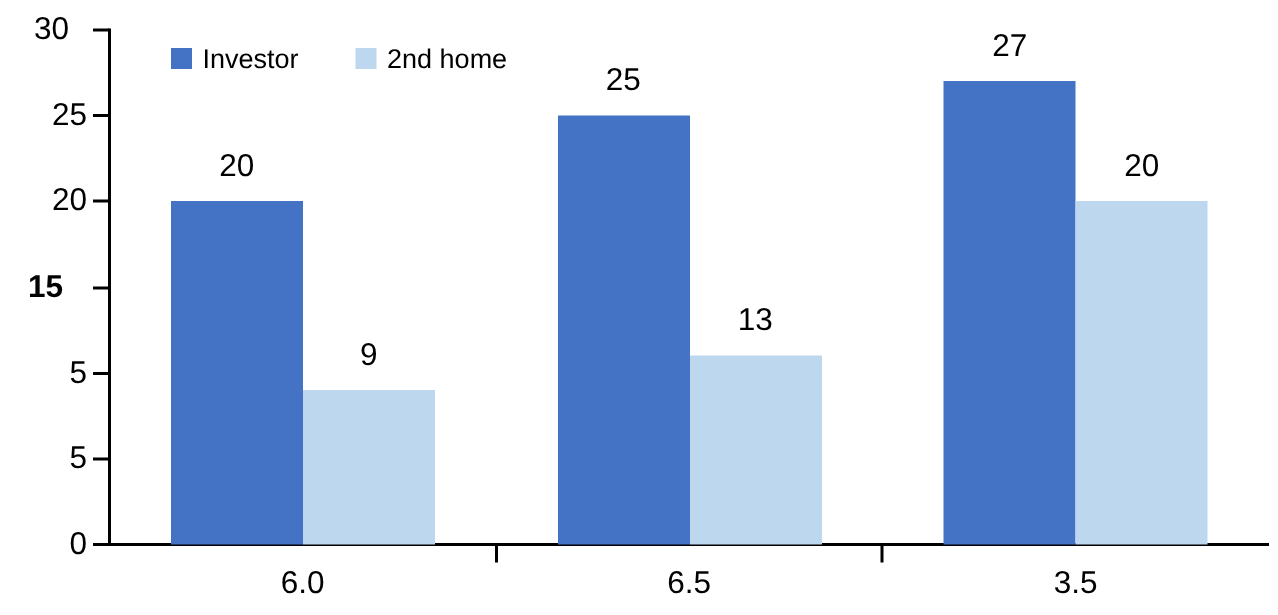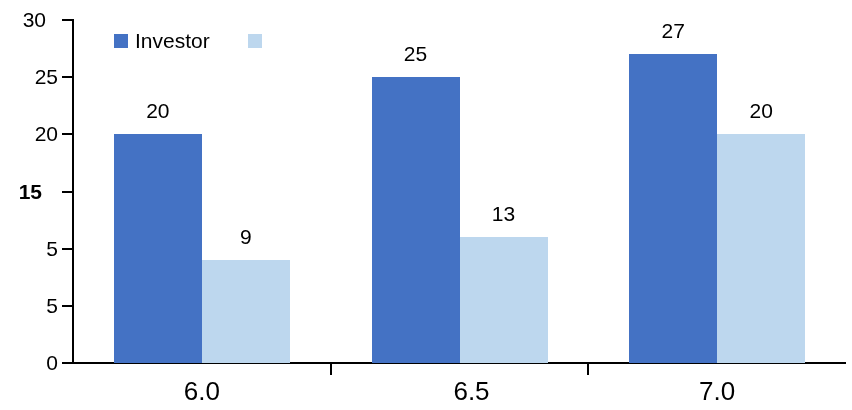--- a/index.html
+++ b/index.html
@@ -67,21 +67,21 @@
   .x-tick {
     position: absolute;
     top: 364px;
     width: 2px;
     height: 11px;
     background: #000000;
   }
   .x-label {
     position: absolute;
     top: 378px;
-    font-size: 26px;
+    font-size: 21px;
     color: #000000;
     text-align: center;
     line-height: 1;
     transform: translateX(-50%);
   }
 
   
   .bar {
     position: absolute;
     bottom: 47px; 
@@ -114,21 +114,21 @@
     gap: 7px;
   }
   .legend-swatch {
     width: 14px;
     height: 14px;
     display: block;
   }
   .legend-swatch.investor { background: #4472c4; }
   .legend-swatch.second   { background: #bdd7ee; }
   .legend-text {
-    font-size: 21px;
+    font-size: 18px;
     color: #000000;
     line-height: 1;
     white-space: nowrap;
   }
 </style>
 </head>
 <body>
 
 <div id="chart-root">
 
@@ -163,22 +163,22 @@
       <div class="y-tick" style="top: 19px;"></div>
       <div class="y-label-wrap" style="top: 20px;">
         <div class="y-label" style="top: -11px; position: absolute; right: 12px;">30</div>
       </div>
     </div>
 
   <div id="x-axis-group">
       <div class="x-tick" style="left: 329.667px;"></div>
       <div class="x-tick" style="left: 587.333px;"></div>
       <div class="x-label" style="left: 201.833px;">6.0</div>
-      <div class="x-label" style="left: 459.5px; margin-left: 12px;">6.5</div>
-      <div class="x-label" style="left: 717.167px;">7.0</div>
+      <div class="x-label" style="left: 459.5px;">6.5</div>
+      <div class="x-label" style="left: 717.167px;">3.5</div>
     </div>
 
   <div id="bars-group">
       <div class="bar investor" style="left: 113.833px; width: 88px; height: 228.667px;"></div>
       <div class="bar-label" style="left: 157.833px; top: 100.333px;">20</div>
       <div class="bar second" style="left: 201.833px; width: 88px; height: 102.9px;"></div>
       <div class="bar-label" style="left: 245.833px; top: 226.1px;">9</div>
       <div class="bar investor" style="left: 371.5px; width: 88px; height: 285.833px;"></div>
       <div class="bar-label" style="left: 415.5px; top: 43.1667px;">25</div>
       <div class="bar second" style="left: 459.5px; width: 88px; height: 125.767px;"></div>
@@ -189,16 +189,17 @@
       <div class="bar-label" style="left: 761.167px; top: 100.333px;">20</div>
     </div>
 
   <div class="legend">
     <div class="legend-item">
       <span class="legend-swatch investor"></span>
       <span class="legend-text">Investor</span>
     </div>
     <div class="legend-item">
       <span class="legend-swatch second"></span>
+      <span class="legend-text">2nd home</span>
     </div>
   </div>
 
 </div>
 
 </body></html>

